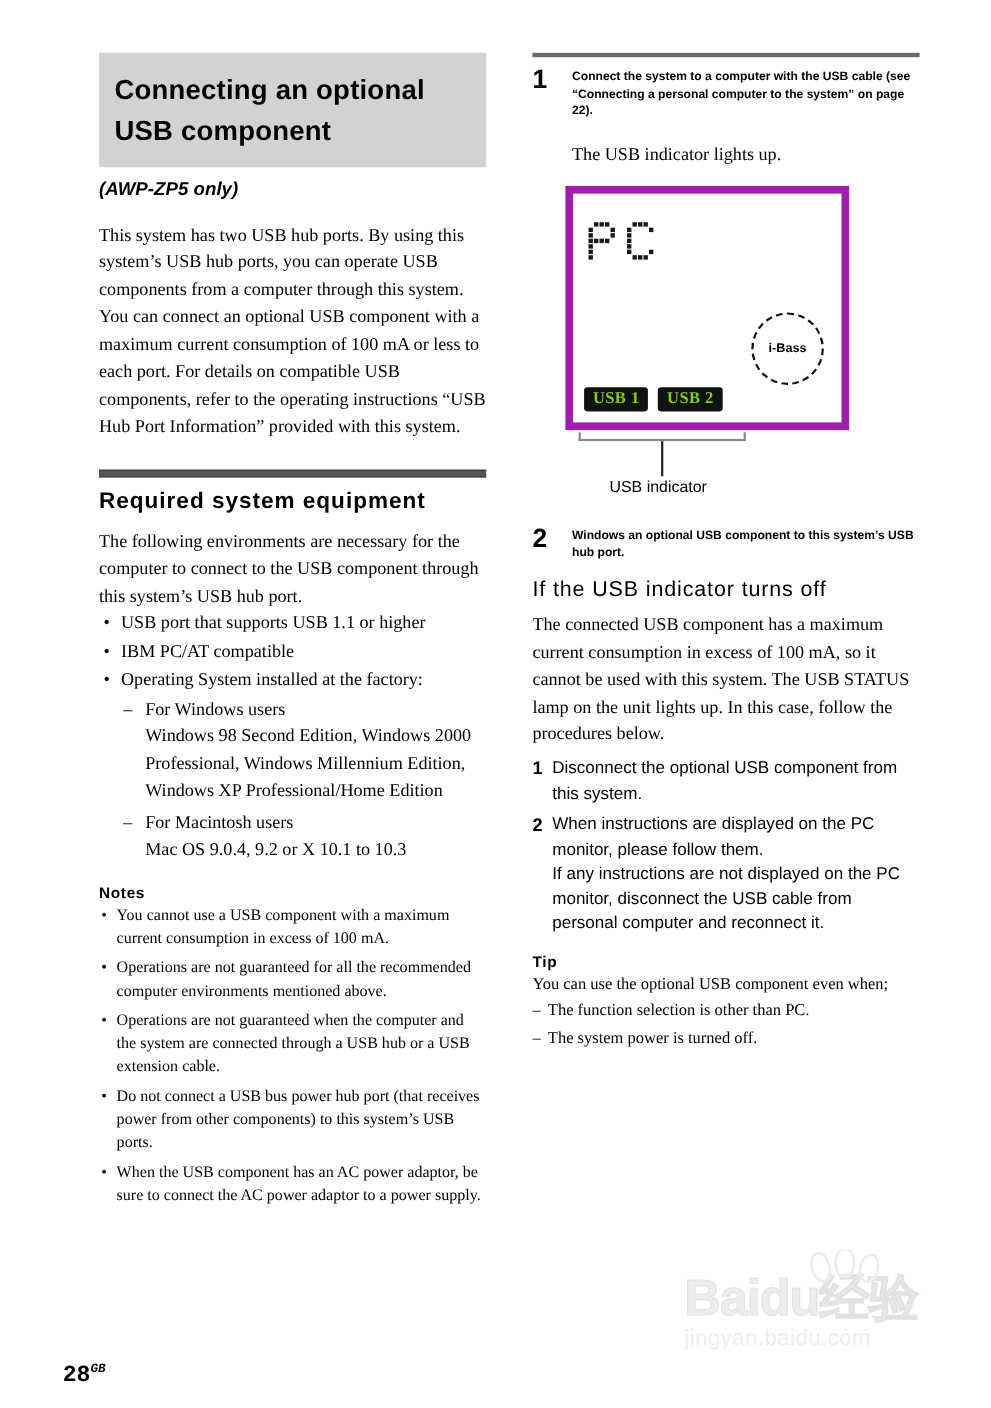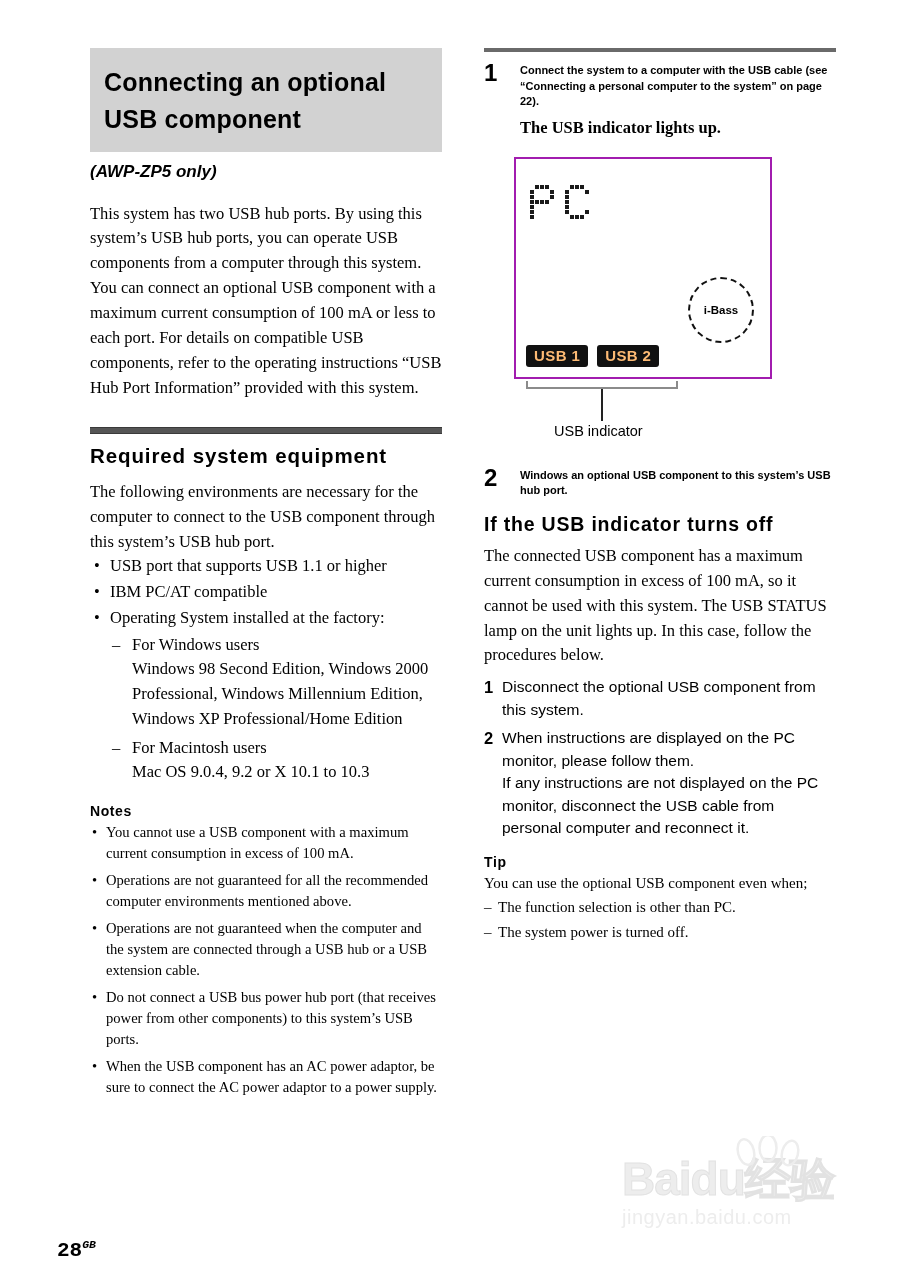--- a/index.html
+++ b/index.html
@@ -67,21 +67,21 @@
   }
   .sec-head{
     font-family:"Liberation Sans", sans-serif;
     font-weight:bold;
     font-size:20.5px;
     letter-spacing:0.9px;
     margin:0 0 12px 0;
   }
   .sec-head-sm{
     font-family:"Liberation Sans", sans-serif;
-    font-weight:bold;
+    font-weight:normal;
     font-size:19.5px;
     letter-spacing:0.8px;
     margin:14px 0 8px 0;
   }
   .space-lg{height:26px;}
   .space-md{height:14px;}
   .space-sm{height:8px;}
 
   
   ul.bul{list-style:none;margin:0;padding:0;}
@@ -148,22 +148,21 @@
     font-family:"Liberation Sans", sans-serif;
     font-weight:bold;
     font-size:11px;
     line-height:1.42;
     padding-top:3px;
   }
   .step .sfollow{
     font-family:"Liberation Serif", serif;
     font-size:16.5px;
     line-height:1.5;
-    margin-top:6px;
-    font-weight:bold;
+    margin-top:18px;
   }
 
   
   .substep{
     display:flex;
     margin:0 0 6px 0;
     font-family:"Liberation Sans", sans-serif;
     font-size:15.5px;
     line-height:1.45;
   }
@@ -176,21 +175,21 @@
 
   
   .figure{
     margin:16px 0 0 30px;
     position:relative;
     width:262px;
   }
   .lcd{
     position:relative;
     width:258px;height:222px;
-    border:2px solid #a21caf;
+    border:7px solid #a21caf;
     background:#fff;
     box-sizing:border-box;
   }
   .dotmatrix{
     position:absolute;
     left:14px;top:26px;
   }
   .dotrow{height:5px;}
   .dot{
     display:inline-block;
@@ -212,22 +211,22 @@
     font-size:11.5px;
   }
   .usbrow{
     position:absolute;
     left:10px;bottom:10px;
     display:flex;
     gap:9px;
   }
   .usbtag{
     background:#111;
-    color:#fdba74;
-    font-family:Liberation Sans, sans-serif;
+    color:#84cc16;
+    font-family:Liberation Serif, serif;
     font-weight:bold;
     font-size:15px;
     letter-spacing:0.4px;
     padding:2px 8px 3px 8px;
     border-radius:3px;
   }
   .bracket{
     position:absolute;
     left:12px;top:224px;
     width:152px;height:8px;

